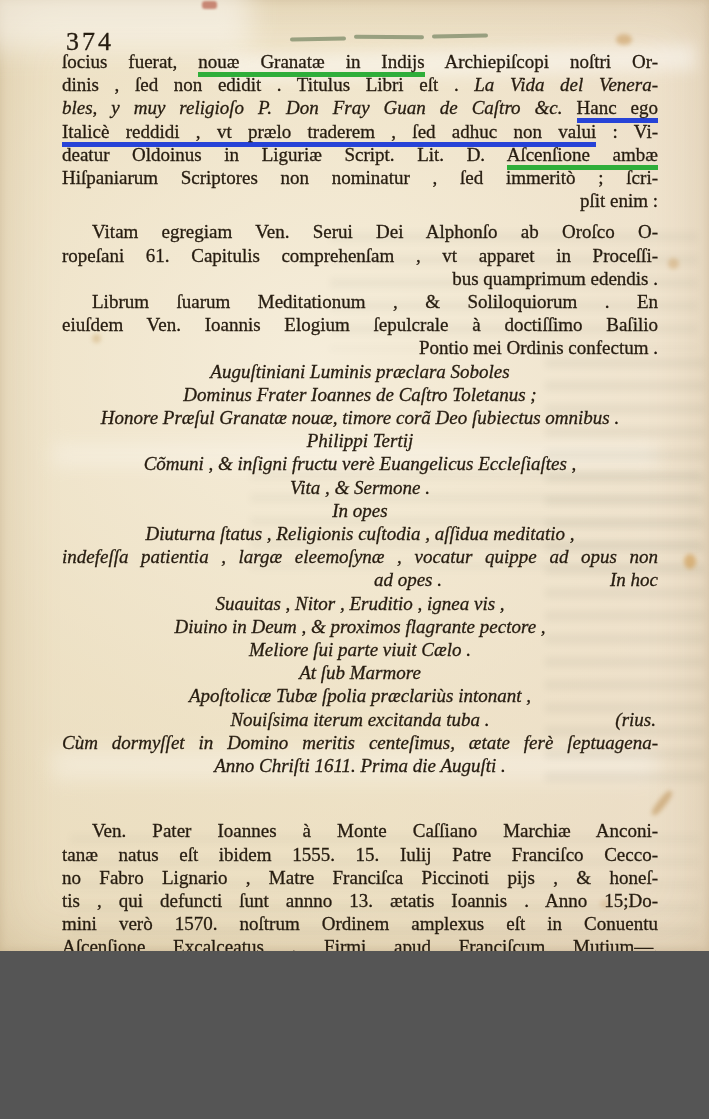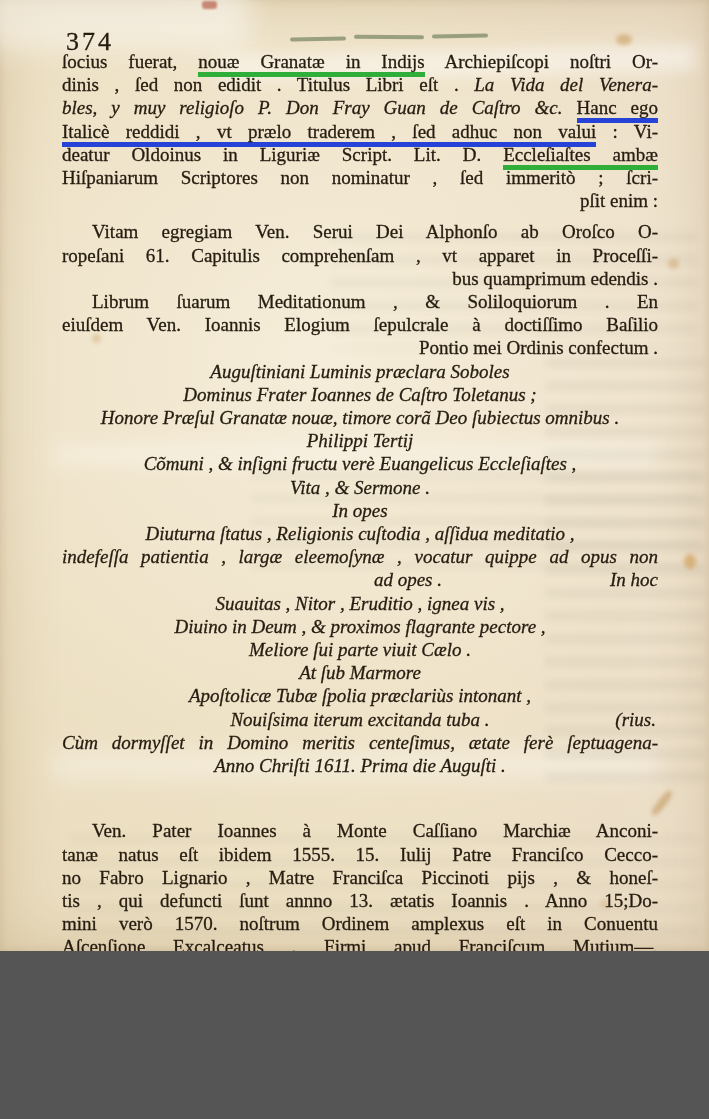--- a/index.html
+++ b/index.html
@@ -82,21 +82,21 @@
   <div class="scribble sc2"></div>
   <div class="scribble sc3"></div>
   <div class="redmark"></div>
 
   <div class="pagenum">374</div>
   <div class="textblock">
       <div class="line l just"><span class="">ſocius fuerat, </span><span class="u-green">nouæ Granatæ in Indijs</span><span class=""> Archiepiſcopi noſtri Or-</span></div>
       <div class="line l just"><span class="">dinis , ſed non edidit . Titulus Libri eſt . </span><span class="it">La Vida del Venera-</span></div>
       <div class="line l just"><span class="it">bles, y muy religioſo P. Don Fray Guan de Caſtro &amp;c. </span><span class="u-blue">Hanc ego</span></div>
       <div class="line l just"><span class="u-blue">Italicè reddidi , vt prælo traderem , ſed adhuc non valui</span><span class=""> : Vi-</span></div>
-      <div class="line l just"><span class="">deatur Oldoinus in Liguriæ Script. Lit. D. </span><span class="u-green">Eccleſiaſtes ambæ</span></div>
+      <div class="line l just"><span class="">deatur Oldoinus in Liguriæ Script. Lit. D. </span><span class="u-green">Aſcenſione ambæ</span></div>
       <div class="line l just"><span class="">Hiſpaniarum Scriptores non nominatur , ſed immeritò ; ſcri-</span></div>
       <div class="line l"><span class="">pſit enim :</span></div>
       <div class="spacer" style="height: 8px;"></div>
       <div class="line l just ind"><span class="">Vitam egregiam Ven. Serui Dei Alphonſo ab Oroſco O-</span></div>
       <div class="line l just"><span class="">ropeſani 61. Capitulis comprehenſam , vt apparet in Proceſſi-</span></div>
       <div class="line l"><span class="">bus quamprimum edendis .</span></div>
       <div class="line l just ind"><span class="">Librum ſuarum Meditationum , &amp; Soliloquiorum . En</span></div>
       <div class="line l just"><span class="">eiuſdem Ven. Ioannis Elogium ſepulcrale à doctiſſimo Baſilio</span></div>
       <div class="line l"><span class="">Pontio mei Ordinis confectum .</span></div>
       <div class="line c"><span class="it">Auguſtiniani Luminis præclara Soboles</span></div>

